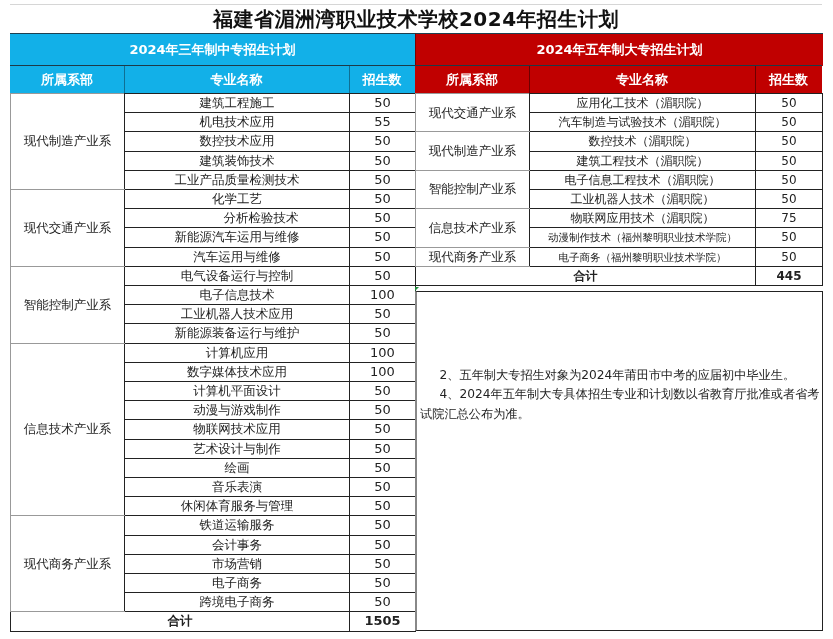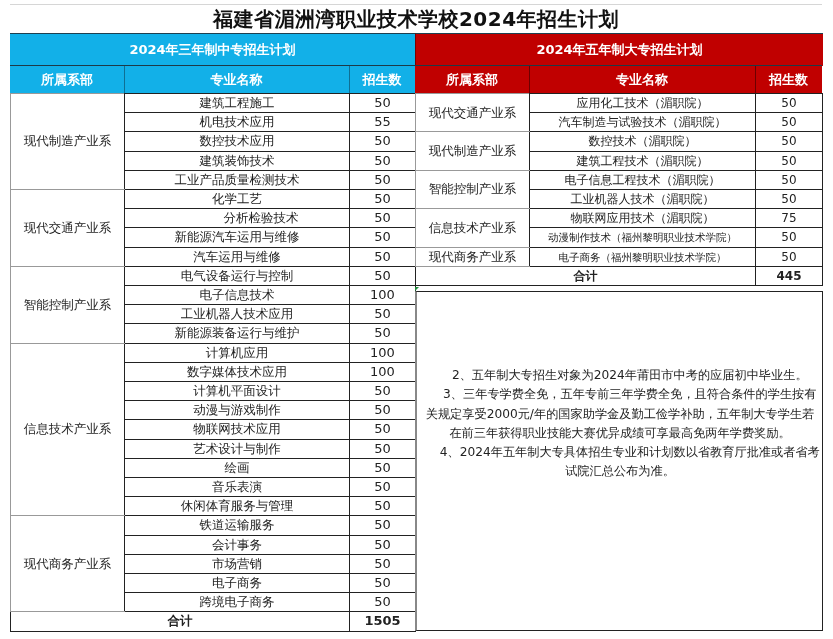--- a/index.html
+++ b/index.html
@@ -30,21 +30,21 @@
   #left-table { left:0; top:89px; width:405px; }
   #right-table { left:405px; top:89px; width:407px; }
   #right-table td { font-size:12px; }
   #right-table td.small { font-size:10.5px; }
   #right-table td.dept { font-size:12.5px; }
   .notes { position:absolute; left:405px; top:287px; width:405px; height:338px;
            border:1px solid #222; border-left:2px solid #888; }
   .notes-text { position:absolute; left:3px; top:74px; width:400px; font-size:12.2px; line-height:19.3px; color:#222; }
   .notes-text p { margin:0; }
   .note-label { color:#e03030; font-weight:bold; }
-  .ind { text-indent:1.6em;text-align:center; }
+  .ind { text-indent:1.6em; }
   .green-mark { position:absolute; left:405px; top:283px; width:0; height:0;
                 border-top:4px solid #1f8a3a; border-right:4px solid transparent; }
 </style>
 </head>
 <body>
 
 <div class="sheet">
   <div class="title">福建省湄洲湾职业技术学校2024年招生计划</div>
 
   <div class="sec blue">2024年三年制中专招生计划</div>
@@ -241,17 +241,16 @@
           <td class="total num" style="height: 18.2px; line-height: 18.2px;">445</td>
         </tr>
       </tbody>
   </table>
 
   <div class="green-mark"></div>
 
   <div class="notes">
     <div class="notes-text">
       <p class="ind">2、五年制大专招生对象为2024年莆田市中考的应届初中毕业生。</p>
-      <p class="ind">3、三年专学费全免，五年专前三年学费全免，且符合条件的学生按有关规定享受2000元/年的国家助学金及勤工俭学补助，五年制大专学生若在前三年获得职业技能大赛优异成绩可享最高免两年学费奖励。</p>
       <p class="ind">4、2024年五年制大专具体招生专业和计划数以省教育厅批准或者省考试院汇总公布为准。</p>
     </div>
   </div>
 </div>
 
 </body></html>

